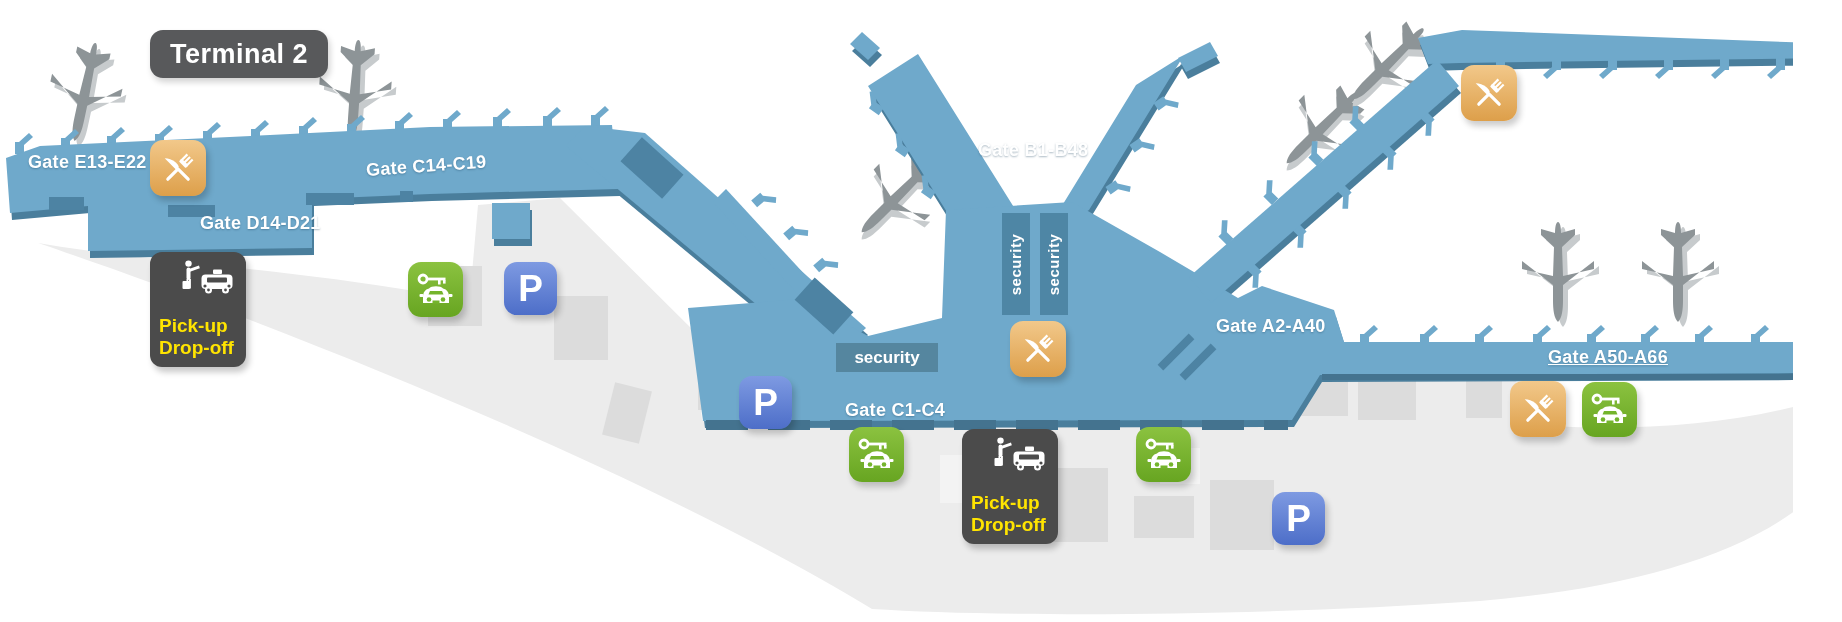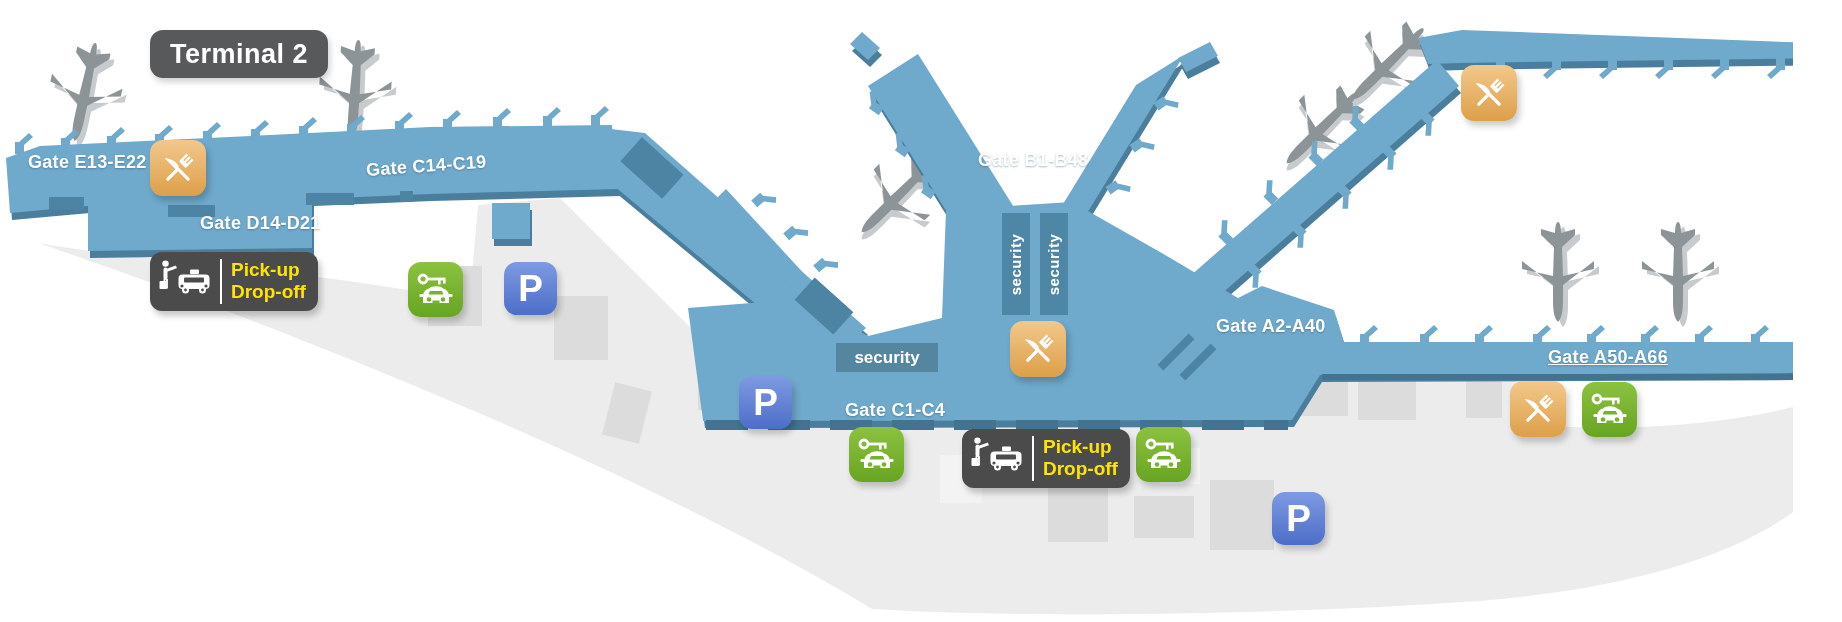--- a/index.html
+++ b/index.html
@@ -16,22 +16,22 @@
         color:#fff;font-weight:bold;font-size:17px;display:flex;align-items:center;justify-content:center;}
   .sec-v{position:absolute;width:28px;height:102px;background:#4e86a5;color:#fff;font-weight:bold;
         font-size:15px;display:flex;align-items:center;justify-content:center;overflow:visible;}
   .sec-v span{transform:rotate(-90deg);letter-spacing:.5px;white-space:nowrap;}
   .badge{position:absolute;border-radius:13px;display:flex;align-items:center;justify-content:center;
         box-shadow:3px 5px 6px rgba(0,0,0,.20);}
   .badge.rest{width:56px;height:56px;background:linear-gradient(180deg,#f2c88a,#dd9f4a);}
   .badge.car{width:55px;height:55px;background:linear-gradient(180deg,#8bc240,#67a521);}
   .badge.park{width:53px;height:53px;background:linear-gradient(180deg,#7e9ae2,#4d6ec8);
         color:#fff;font-weight:bold;font-size:37px;}
-  .sign{position:absolute;background:#4b4b4b;border-radius:12px;display:flex;align-items:flex-start;
-        padding:7px 12px 7px 9px;gap:9px;box-shadow:3px 5px 6px rgba(0,0,0,.22);}
+  .sign{position:absolute;background:#4b4b4b;border-radius:12px;display:flex;align-items:flex-end;
+        padding:7px 12px 7px 9px;gap:9px;box-shadow:3px 5px 6px rgba(0,0,0,.22);flex-direction:column;}
   .sign .divider{width:2px;align-self:stretch;background:#fff;}
   .sign .txt{color:#ffe400;font-weight:bold;font-size:19px;line-height:1.18;white-space:nowrap;}
 </style>
 </head>
 <body>
 
 <div class="map">
 
   <svg class="base" width="1842" height="622" viewBox="0 0 1842 622">
     <defs>
@@ -187,21 +187,21 @@
     </g>
   </svg>
 
   <div class="overlay">
 
     <div class="pill" style="left:150px;top:30px;">Terminal 2</div>
 
     <div class="gate-label" style="left:28px;top:152px;">Gate E13-E22</div>
     <div class="gate-label" style="left:200px;top:170px;margin-top:43px;">Gate D14-D21</div>
     <div class="gate-label" style="left:366px;top:160px;transform:rotate(-4deg);transform-origin:left center;">Gate C14-C19</div>
-    <div class="gate-label" style="left:978px;top:150px;">Gate B1-B48</div>
+    <div class="gate-label" style="left:978px;top:140px;">Gate B1-B48</div>
     <div class="gate-label" style="left:1216px;top:316px;">Gate A2-A40</div>
     <div class="gate-label" style="left:845px;top:377px;margin-top:23px;">Gate C1-C4</div>
     <div class="gate-label" style="left:1548px;top:347px;text-decoration:underline;">Gate A50-A66</div>
 
     <div class="sec-h">security</div>
     <div class="sec-v" style="left:1002px;top:213px;">
         <span>security</span>
       </div>
     <div class="sec-v" style="left:1040px;top:213px;">
         <span>security</span>

